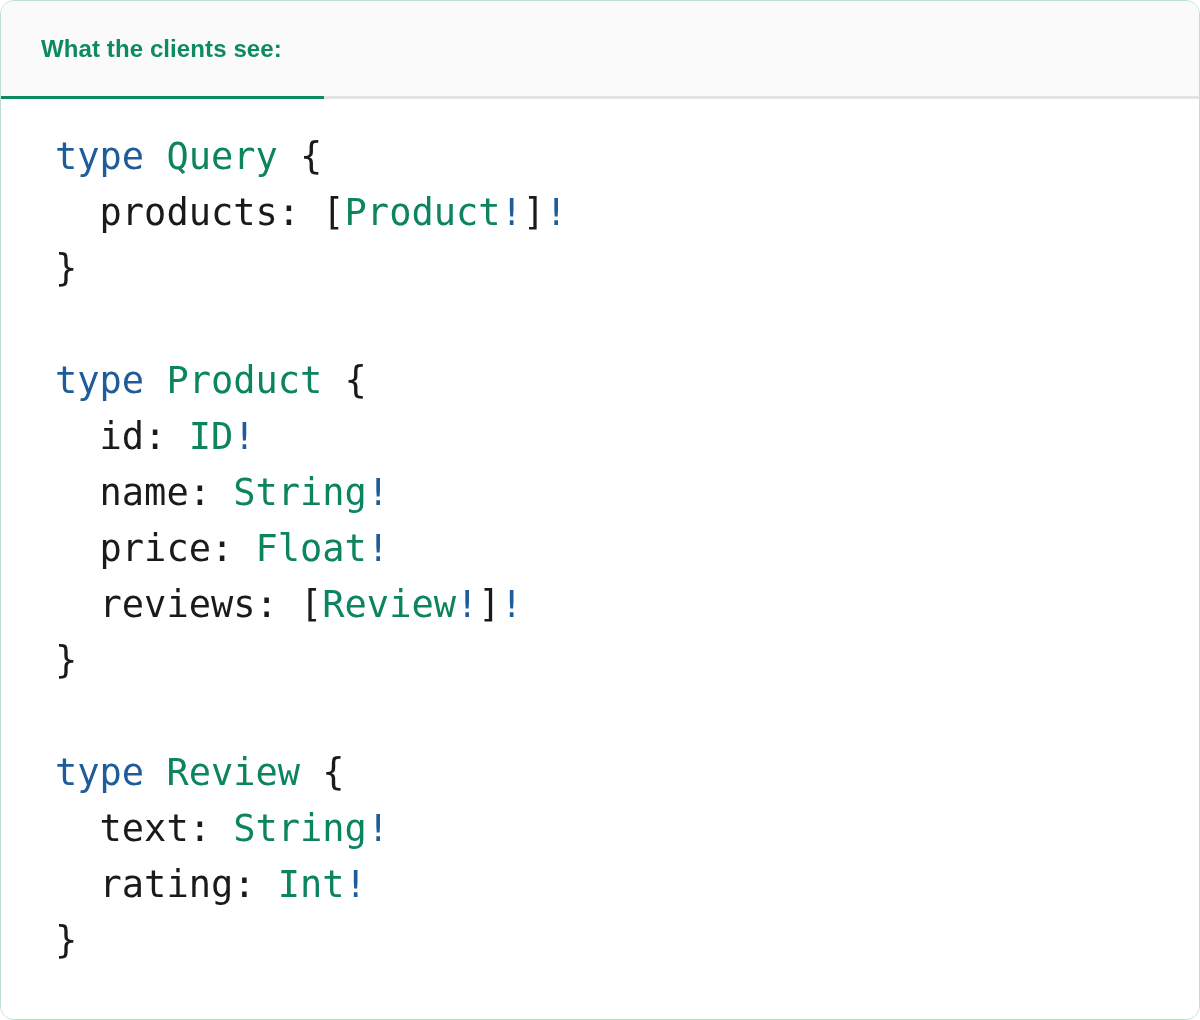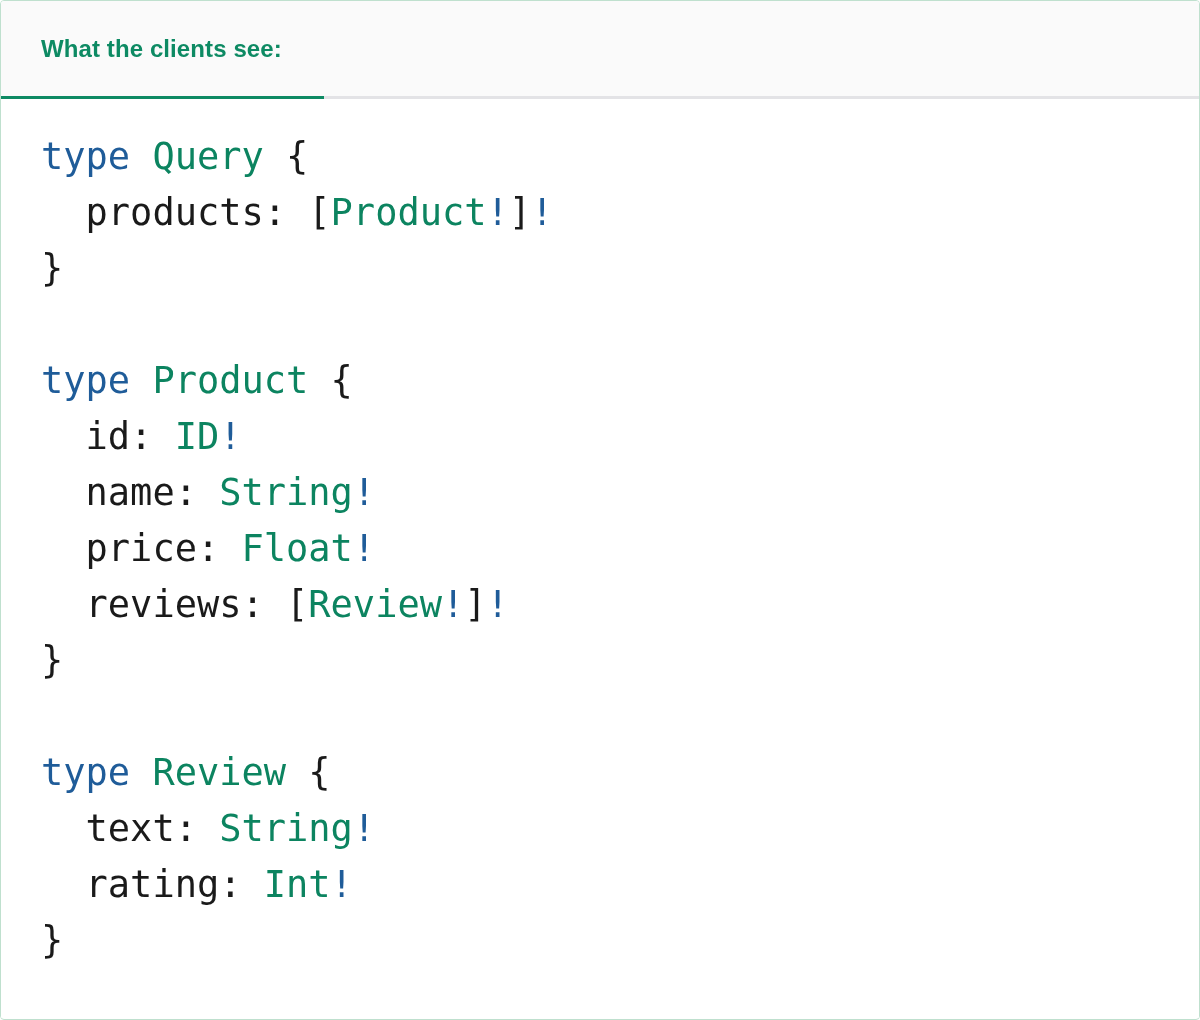--- a/index.html
+++ b/index.html
@@ -15,21 +15,21 @@
     -webkit-font-smoothing: antialiased;
   }
 
   .card {
     position: relative;
     box-sizing: border-box;
     width: 1200px;
     height: 1020px;
     background: #ffffff;
     border: 1px solid #bfe0ce;
-    border-radius: 4px;
+    border-radius: 14px;
     overflow: hidden;
   }
 
   
   .tabstrip {
     position: relative;
     display: flex;
     align-items: stretch;
     height: 98px;
     background: #fafafa;
@@ -61,21 +61,21 @@
     left: 0;
     right: 0;
     bottom: -3px;
     height: 3px;
     background: #0d8a63;
   }
 
   
   .code-area {
     background: #ffffff;
-    padding: 30px 0 0 0;
+    padding: 30px 0 0 14px;
     height: 919px;
     box-sizing: border-box;
     overflow: hidden;
   }
   .code-block {
     margin: 0;
     padding: 0 40px;
     font-family: "DejaVu Sans Mono", "Liberation Mono", monospace;
     font-size: 37px;
     line-height: 56px;

